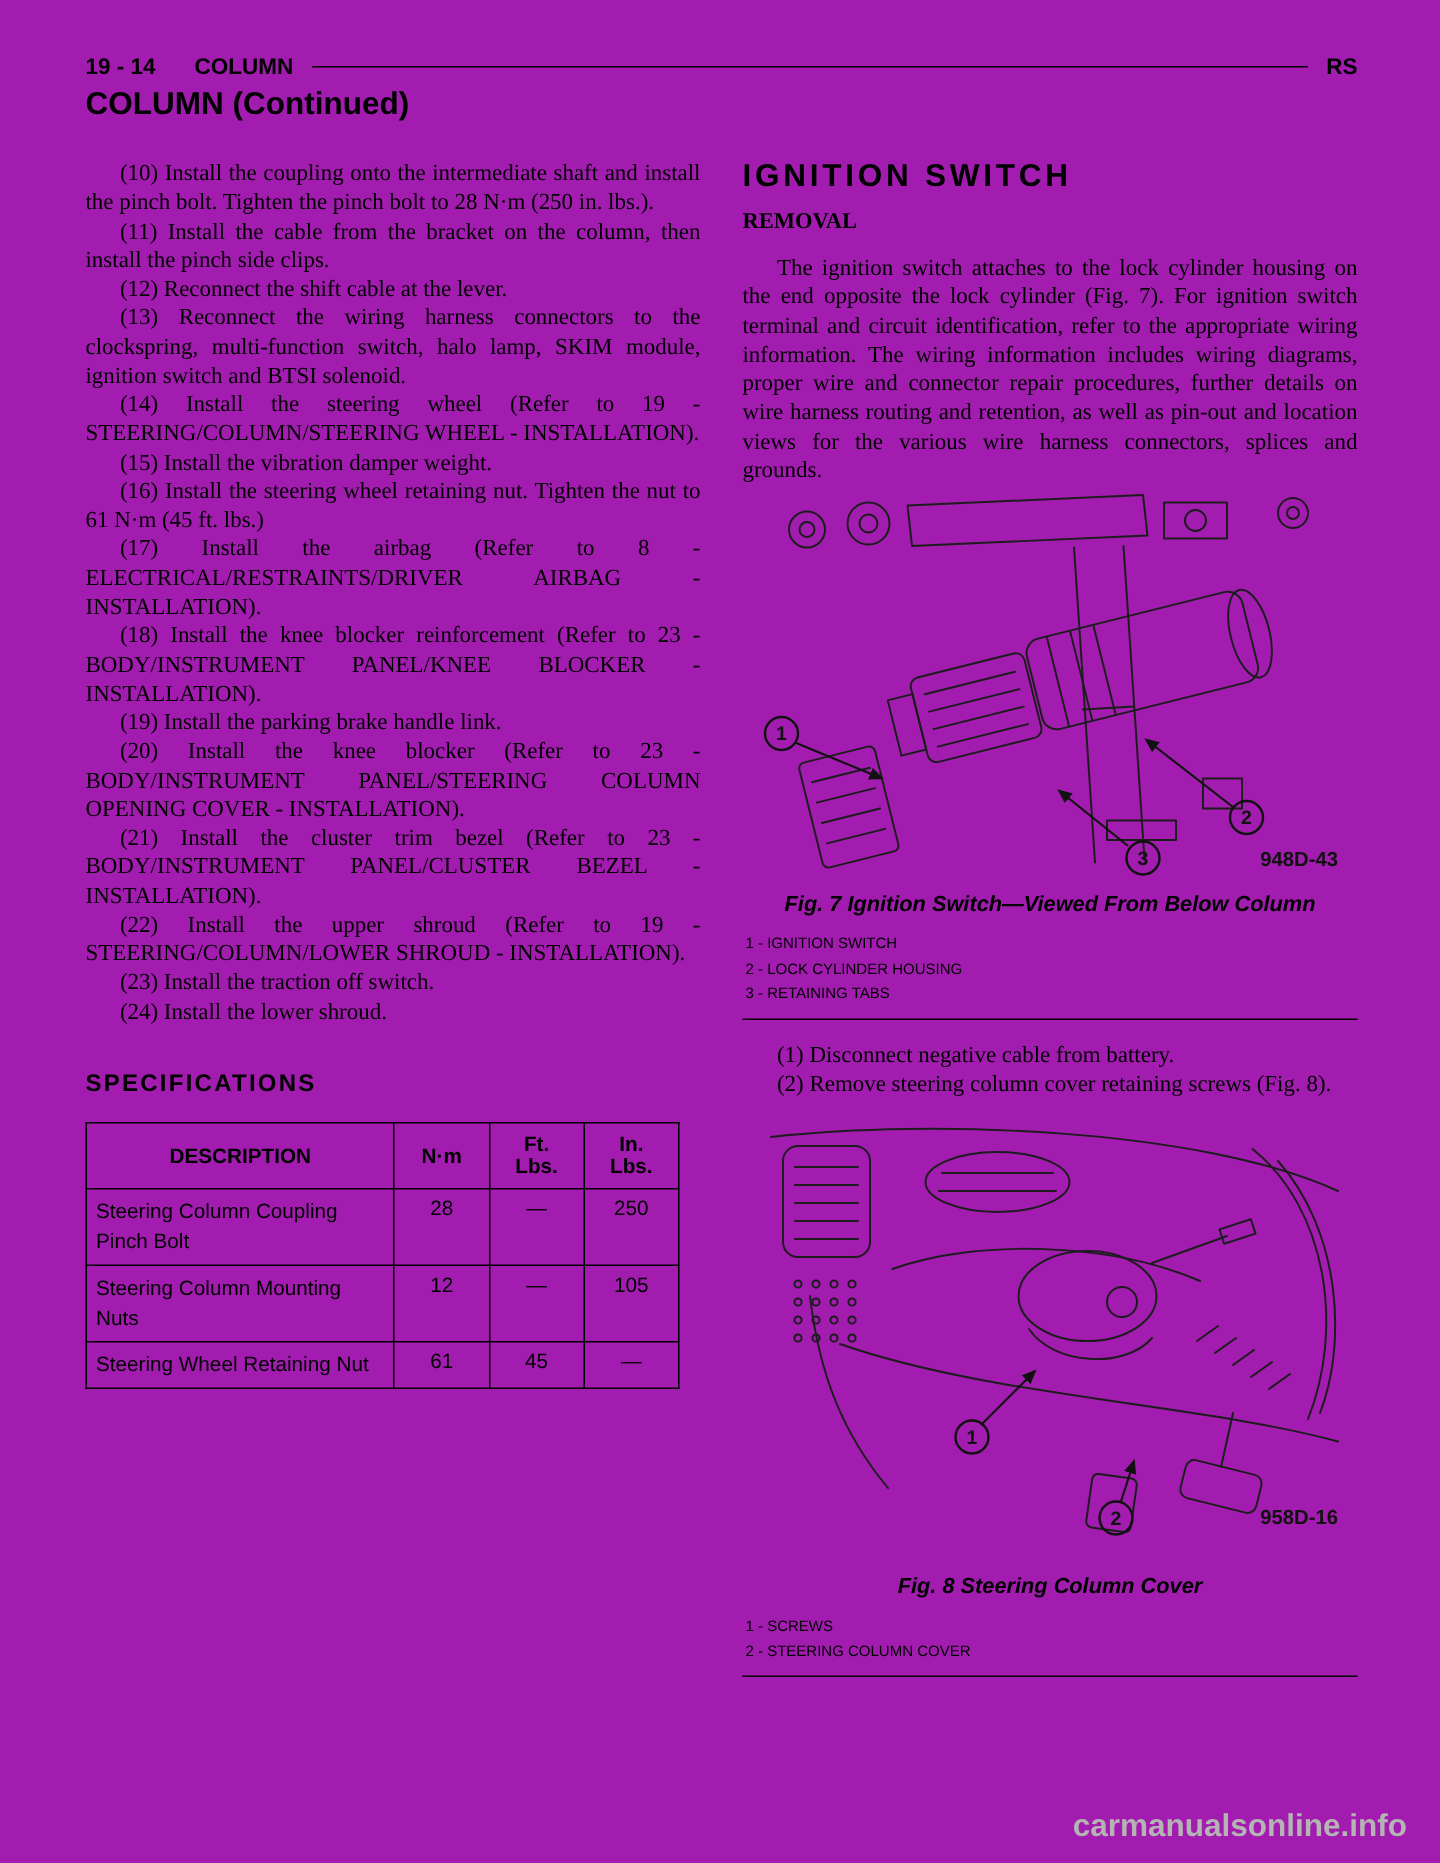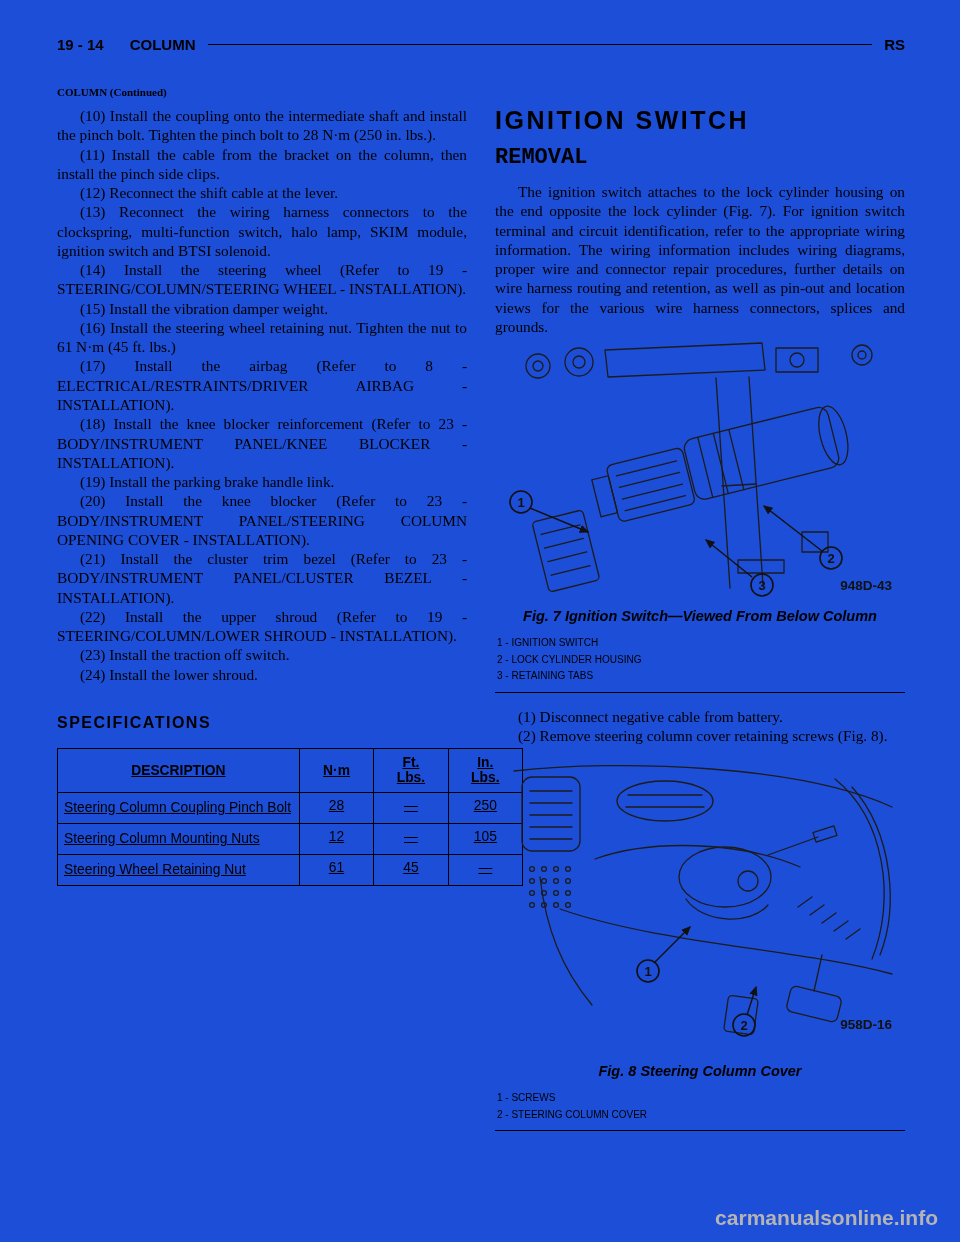--- a/index.html
+++ b/index.html
@@ -1,70 +1,70 @@
 <!DOCTYPE html>
 <html><head>
 <meta charset="utf-8">
 <style>
   * { box-sizing: border-box; }
   html, body { margin: 0; padding: 0; background: #e8e8e8; }
   .page {
     position: relative;
     width: 960px; height: 1242px;
     margin: 0 auto;
-    background: #1d4ed8;
+    background: #a21caf;
     color: #000;
     font-family: "Liberation Serif", serif;
     overflow: hidden;
   }
   
   .runhead {
     position: absolute; top: 36px; left: 57px; right: 55px;
     display: flex; align-items: center;
     font-family: "Liberation Sans", sans-serif;
     font-weight: bold; font-size: 15px;
   }
   .runhead .num { margin-right: 26px; }
   .runhead .rule { flex: 1; border-top: 1.6px solid #000; margin: 0 12px; }
   .continued {
-    position: absolute; top: 86px; left: 57px;
-    font-family: Liberation Serif, serif;
-    font-weight: bold; font-size: 11px;
+    position: absolute; top: 58px; left: 57px;
+    font-family: Liberation Sans, sans-serif;
+    font-weight: bold; font-size: 21px;
   }
   
   .columns {
     position: absolute; top: 106px; left: 57px; width: 848px;
     display: flex; gap: 28px;
   }
   .col { width: 410px; }
   p.step {
     margin: 0; font-size: 15.3px; line-height: 1.26;
     text-align: justify; text-indent: 1.5em;
   }
   
   .h-big {
     font-family: "Liberation Sans", sans-serif; font-weight: bold;
-    font-size: 25px; letter-spacing: 2.5px; margin: 0 0 10px 0;
+    font-size: 21px; letter-spacing: 2.5px; margin: 0 0 10px 0;
   }
   .h-mid {
     font-family: "Liberation Sans", sans-serif; font-weight: bold;
     font-size: 16px; letter-spacing: 1.5px; margin: 30px 0 16px 0;
   }
   .h-sub {
-    font-family: Liberation Mono, monospace; font-weight: bold;
-    font-size: 22px; margin: 0 0 12px 0;
+    font-family: Liberation Serif, serif; font-weight: bold;
+    font-size: 15px; margin: 0 0 12px 0;
   }
   .h-sub2 {
     font-family: "Liberation Sans", sans-serif; font-weight: bold;
     font-size: 16.5px; margin: 6px 0 18px 0;
   }
   
   table.torque {
-    width: 466px; border-collapse: collapse; margin-top: 14px;
-    font-family: "Liberation Sans", sans-serif; font-size: 13.8px; text-decoration: underline;
+    width: 396px; border-collapse: collapse; margin-top: 14px;
+    font-family: "Liberation Sans", sans-serif; font-size: 13.8px;
   }
   table.torque th, table.torque td { border: 1.4px solid #000; padding: 5px 6px; }
   table.torque th { font-weight: bold; text-align: center; vertical-align: middle; height: 44px; }
   table.torque td { vertical-align: top; }
   table.torque td.desc { text-align: left; width: 52%; line-height: 1.45; }
   table.torque td.val { text-align: center; width: 16%; }
   
   .figure { width: 100%; position: relative; }
   .fig7 { height: 262px; }
   .fig8 { height: 296px; margin-top: 12px; }

